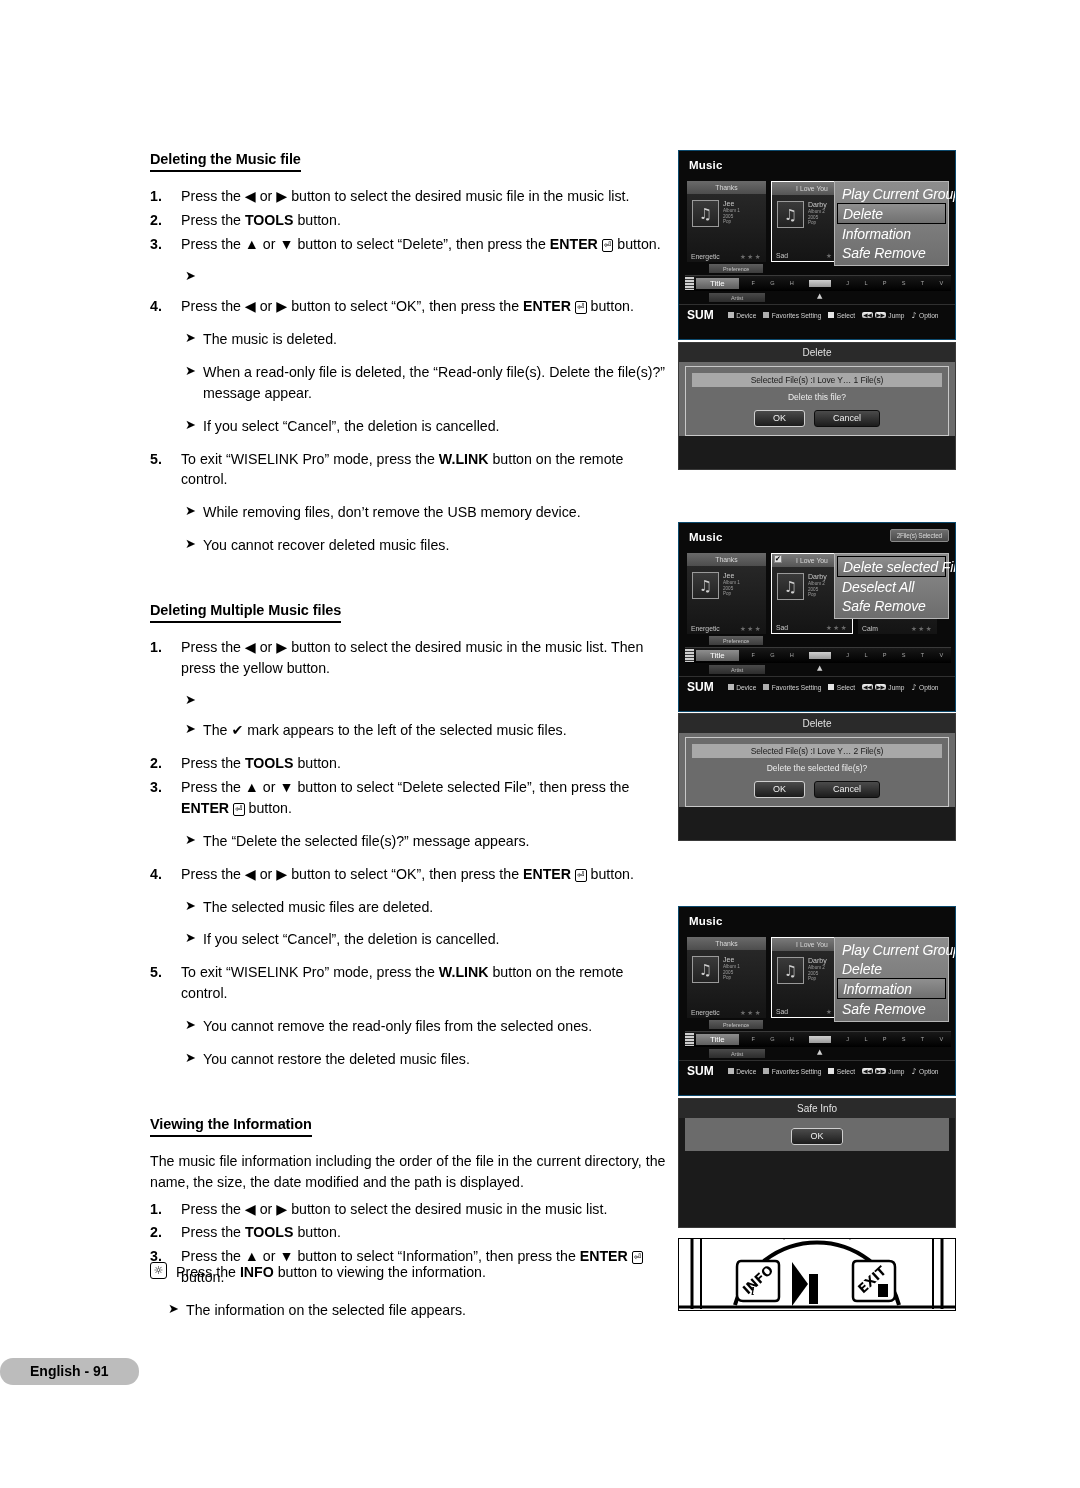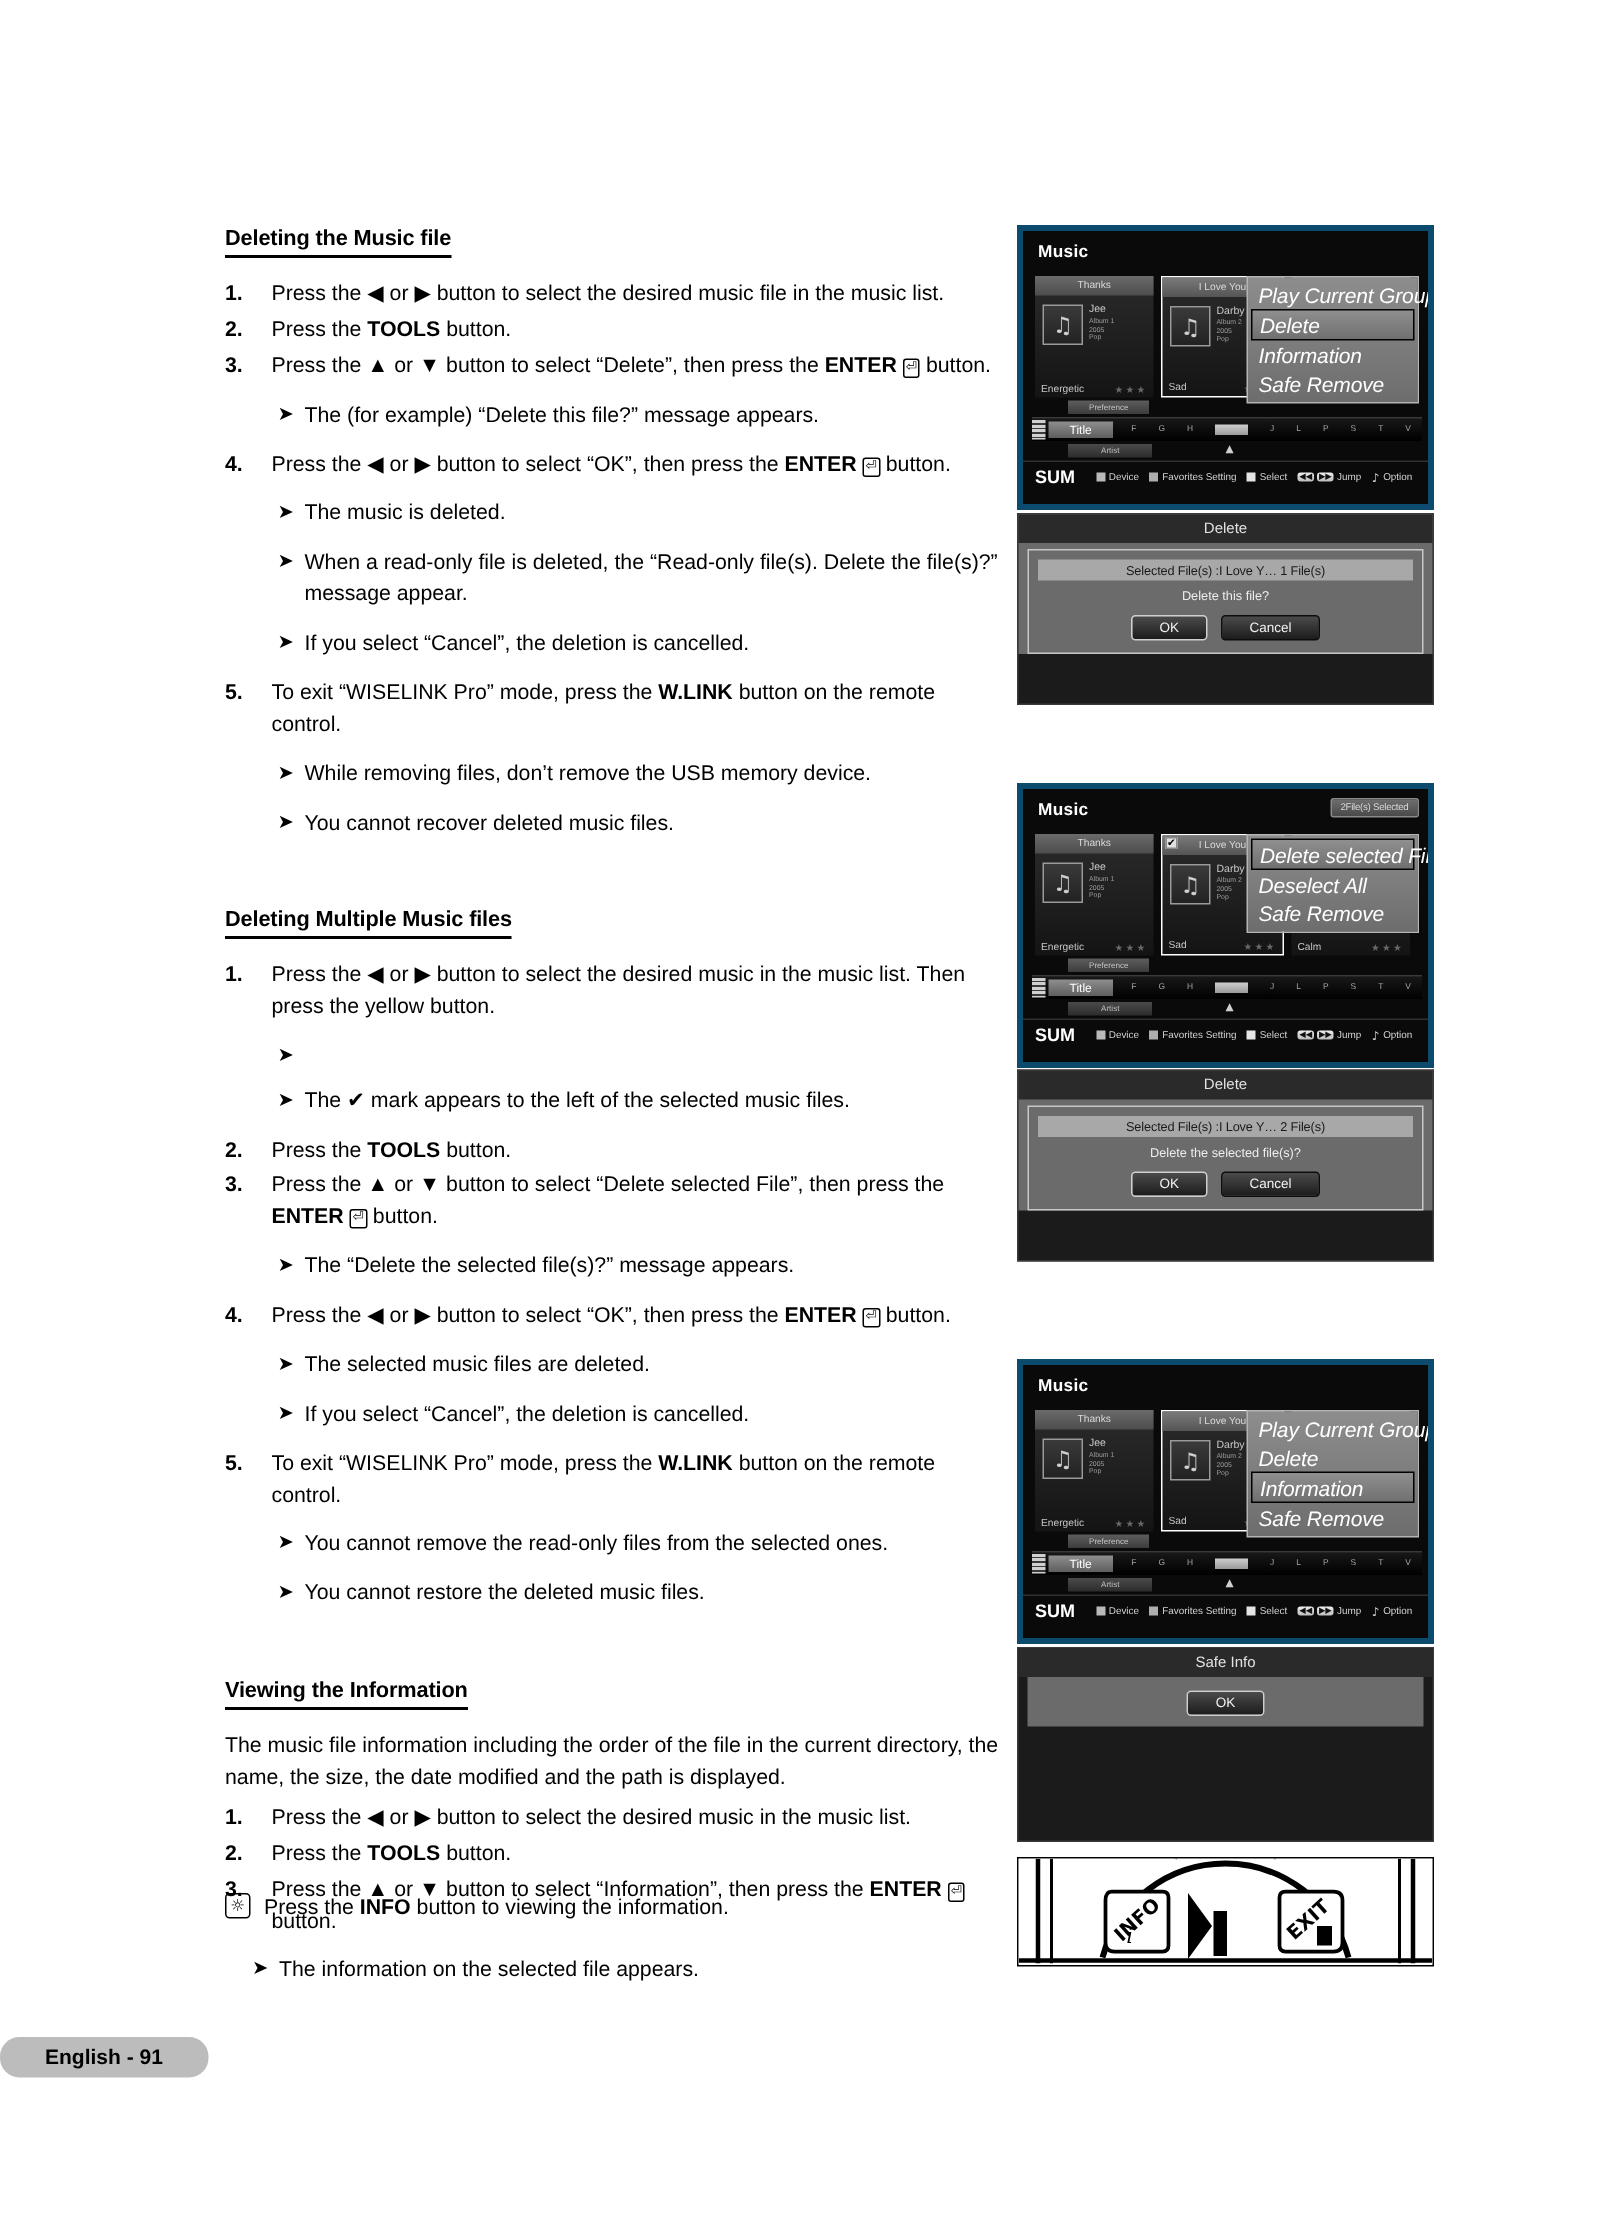--- a/index.html
+++ b/index.html
@@ -110,21 +110,21 @@
     font-size: 14px;
     font-weight: bold;
     color: #000;
   }
 
   
   .tv {
     position: absolute;
     width: 278px;
     background: #0a0a0a;
-    border: 4px solid #0c4a6e;
+    border: 1px solid #0c4a6e;
     font-family: "Liberation Sans", sans-serif;
     overflow: hidden;
   }
   .tv-title {
     color: #fff; font-weight: bold; font-size: 11.5px;
     padding: 8px 0 0 10px;
     letter-spacing: 0.2px;
   }
   .tv-head { position: relative; height: 26px; }
   .sel-badge {
@@ -374,21 +374,20 @@
       </div>
 
       <div class="step">
         <div class="num">3.</div>
         <div class="body"><span>Press the ▲ or ▼ button to select “Delete”, then press the </span><b>ENTER</b> <span class="enter-ic">⏎</span><span> button.</span></div>
       </div>
 
       <div class="gap-s"></div>
       <div class="bullet">
         <div class="mark">➤</div>
-        <div class="body">The (for example) “Delete this file?” message appears.</div>
       </div>
       <div class="gap-s"></div>
 
       <div class="step">
         <div class="num">4.</div>
         <div class="body"><span>Press the ◀ or ▶ button to select “OK”, then press the </span><b>ENTER</b> <span class="enter-ic">⏎</span><span> button.</span></div>
       </div>
 
       <div class="gap-s"></div>
       <div class="bullet">

